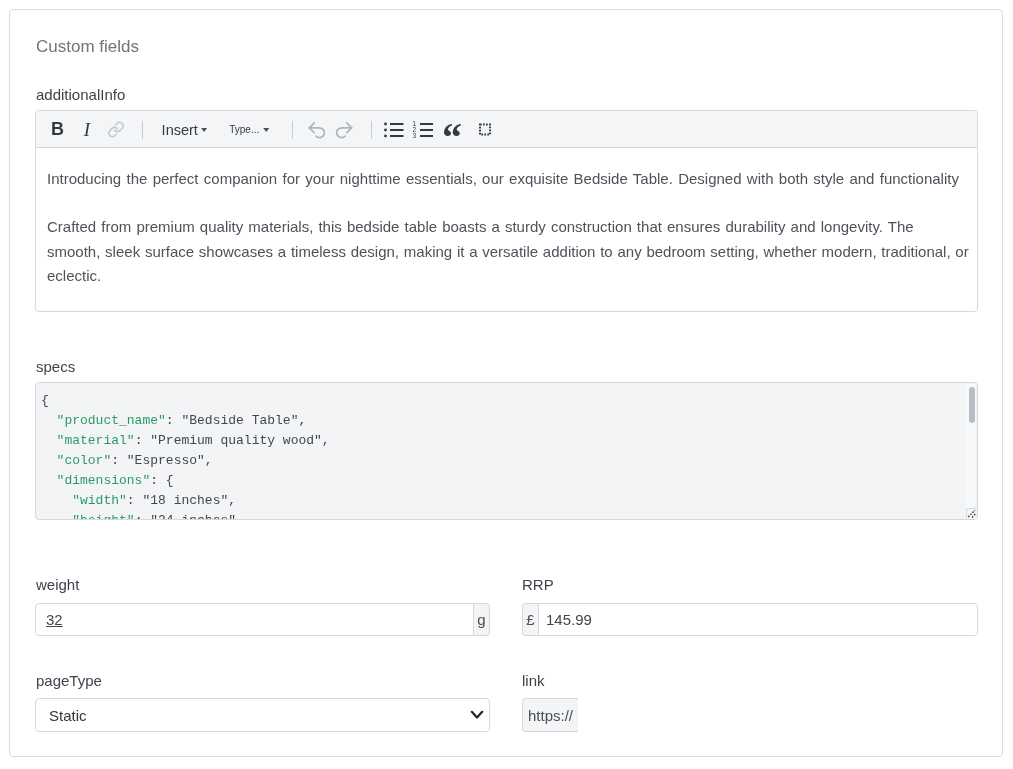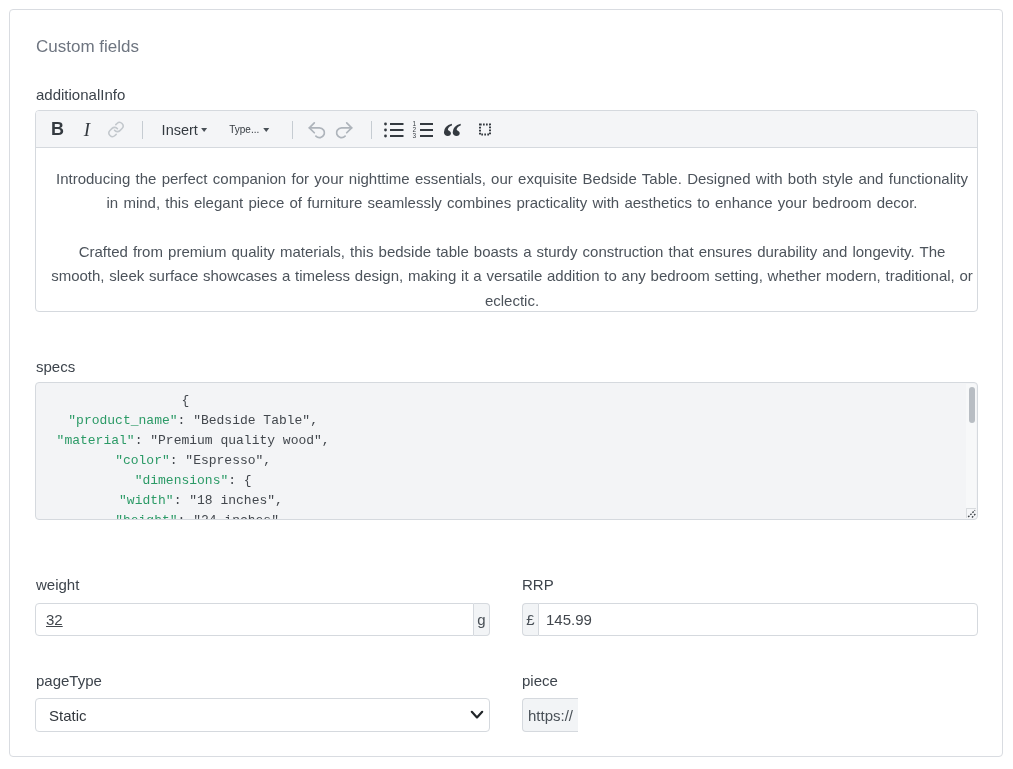--- a/index.html
+++ b/index.html
@@ -1,21 +1,21 @@
 <!DOCTYPE html>
 <html><head>
 <meta charset="utf-8">
 <style>
   * { box-sizing: border-box; margin: 0; padding: 0; }
   html, body { width: 1013px; height: 769px; background: #fff; font-family: "Liberation Sans", sans-serif; }
   .card {
     position: absolute; left: 9px; top: 9px; width: 994px; height: 748px;
     background: #fff; border: 1px solid #d9dce1; border-radius: 4px;
   }
-  .abs { position: absolute; text-align: center; }
+  .abs { position: absolute; }
   .heading { left: 36px; top: 37px; font-size: 17px; color: #6e7580; }
   .lbl { font-size: 15px; color: #3d444c; font-weight: 500; }
 
   
   .editor {
     left: 35px; top: 110px; width: 943px; height: 202px;
     border: 1px solid #d5d9de; border-radius: 4px; background: #fff;
   }
   .toolbar {
     height: 37px; background: #f4f5f7; border-bottom: 1px solid #d5d9de;
@@ -122,21 +122,20 @@
     </div>
     <div class="tb" style="left:416px; font-family:'Liberation Serif',serif; font-weight:bold; font-size:40px; padding-top:15px;">“</div>
     <div class="tb" style="left:449px;">
         <svg width="13" height="13" viewBox="0 0 13 13">
           <rect x="1.5" y="1.5" width="10" height="10" fill="none" stroke="#343a40" stroke-width="2" stroke-dasharray="1.7 1.3"></rect>
         </svg>
       </div>
   </div>
   <div class="edbody">
     <div style="word-spacing:1.13px;">Introducing the perfect companion for your nighttime essentials, our exquisite Bedside Table. Designed with both style and functionality</div>
-    <div style="word-spacing:1.08px;">in mind, this elegant piece of furniture seamlessly combines practicality with aesthetics to enhance your bedroom decor.</div>
     <div style="margin-top:24.3px; word-spacing:0.94px;">Crafted from premium quality materials, this bedside table boasts a sturdy construction that ensures durability and longevity. The</div>
     <div style="word-spacing:0.59px;">smooth, sleek surface showcases a timeless design, making it a versatile addition to any bedroom setting, whether modern, traditional, or</div>
     <div>eclectic.</div>
   </div>
 </div>
 
 <div class="abs lbl" style="left:36px; top:358px;">specs</div>
 <div class="abs specsbox">
   <div class="code">{
   <span class="k">"product_name"</span>: "Bedside Table",
@@ -158,21 +157,21 @@
 <div class="abs group w-group">
   <div class="inp w-input">32</div>
   <div class="addon w-addon">g</div>
 </div>
 <div class="abs group rrp-group">
   <div class="addon rrp-addon">£</div>
   <div class="inp rrp-input">145.99</div>
 </div>
 
 <div class="abs lbl" style="left:36px; top:672px;">pageType</div>
-<div class="abs lbl" style="left:522px; top:672px;">piece</div>
+<div class="abs lbl" style="left:522px; top:672px;">link</div>
 <div class="sel">Static
   <svg style="position:absolute; right:5px; top:10px;" width="14" height="12" viewBox="0 0 14 12" fill="none" stroke="#212529" stroke-width="2.2" stroke-linecap="round" stroke-linejoin="round">
     <path d="M1.8 2.8 L7 8.4 L12.2 2.8"></path>
   </svg>
 </div>
 <div class="abs group link-group">
   <div class="addon link-addon">https://</div>
 </div>
 
 </body></html>

